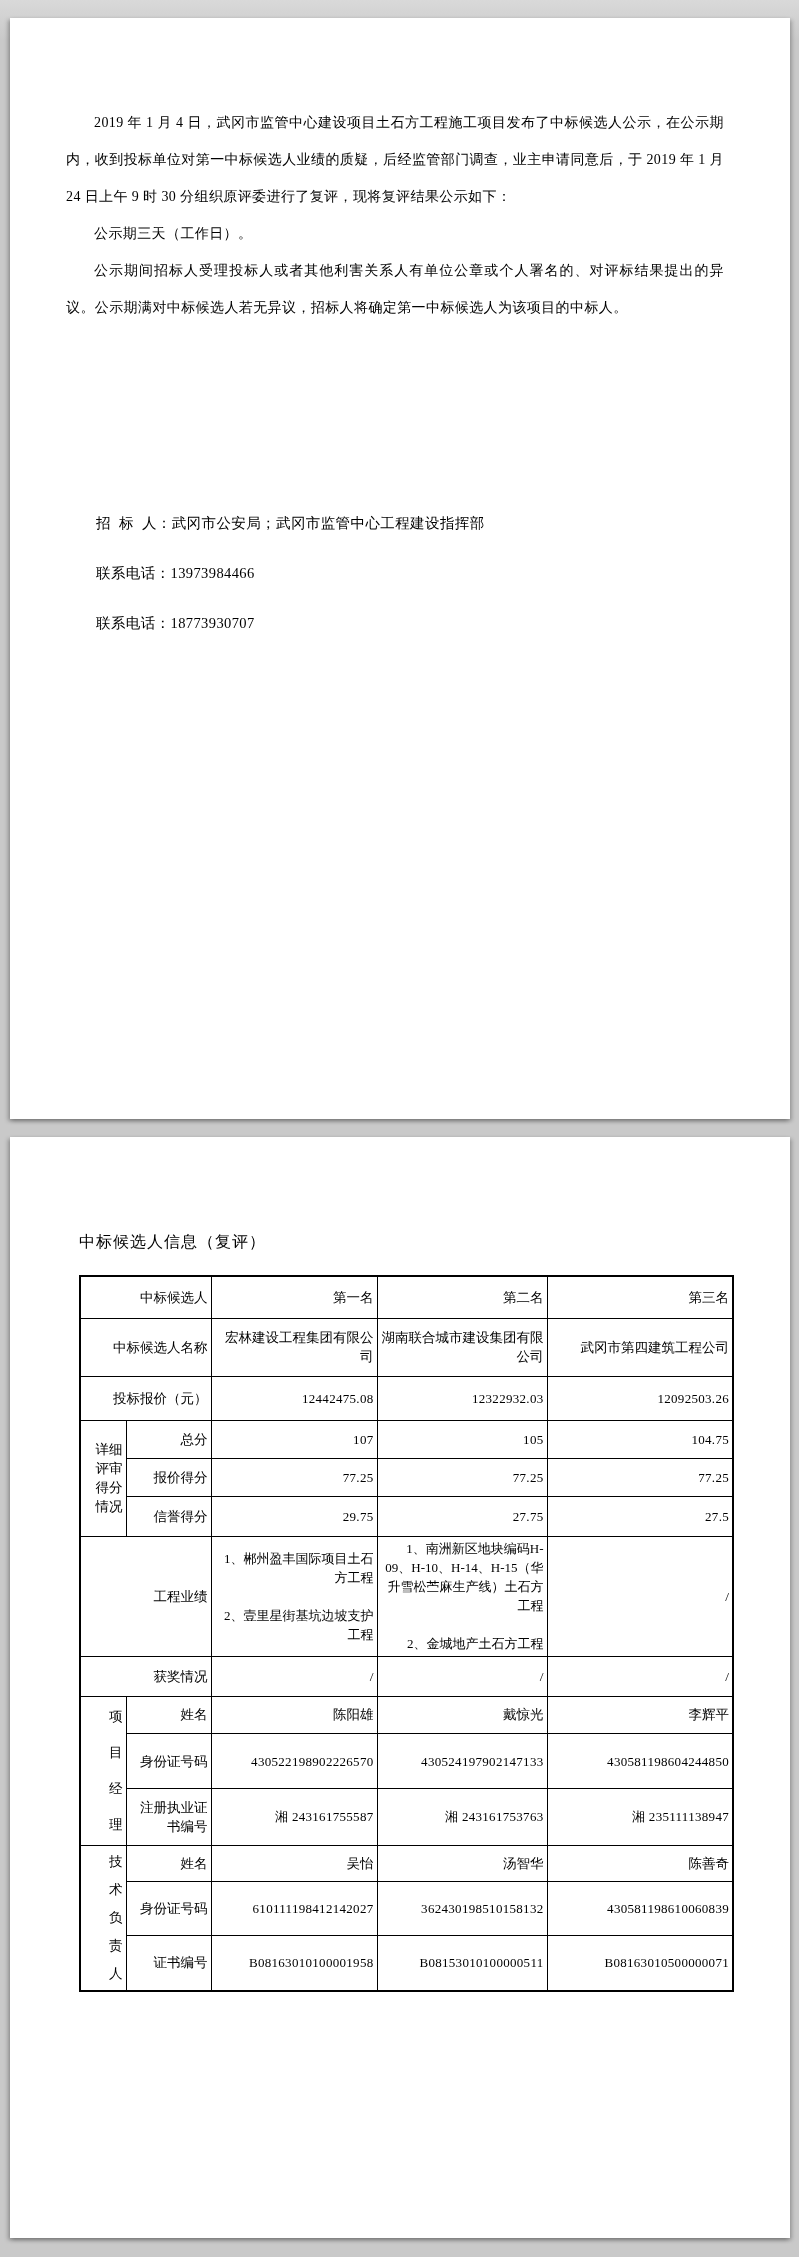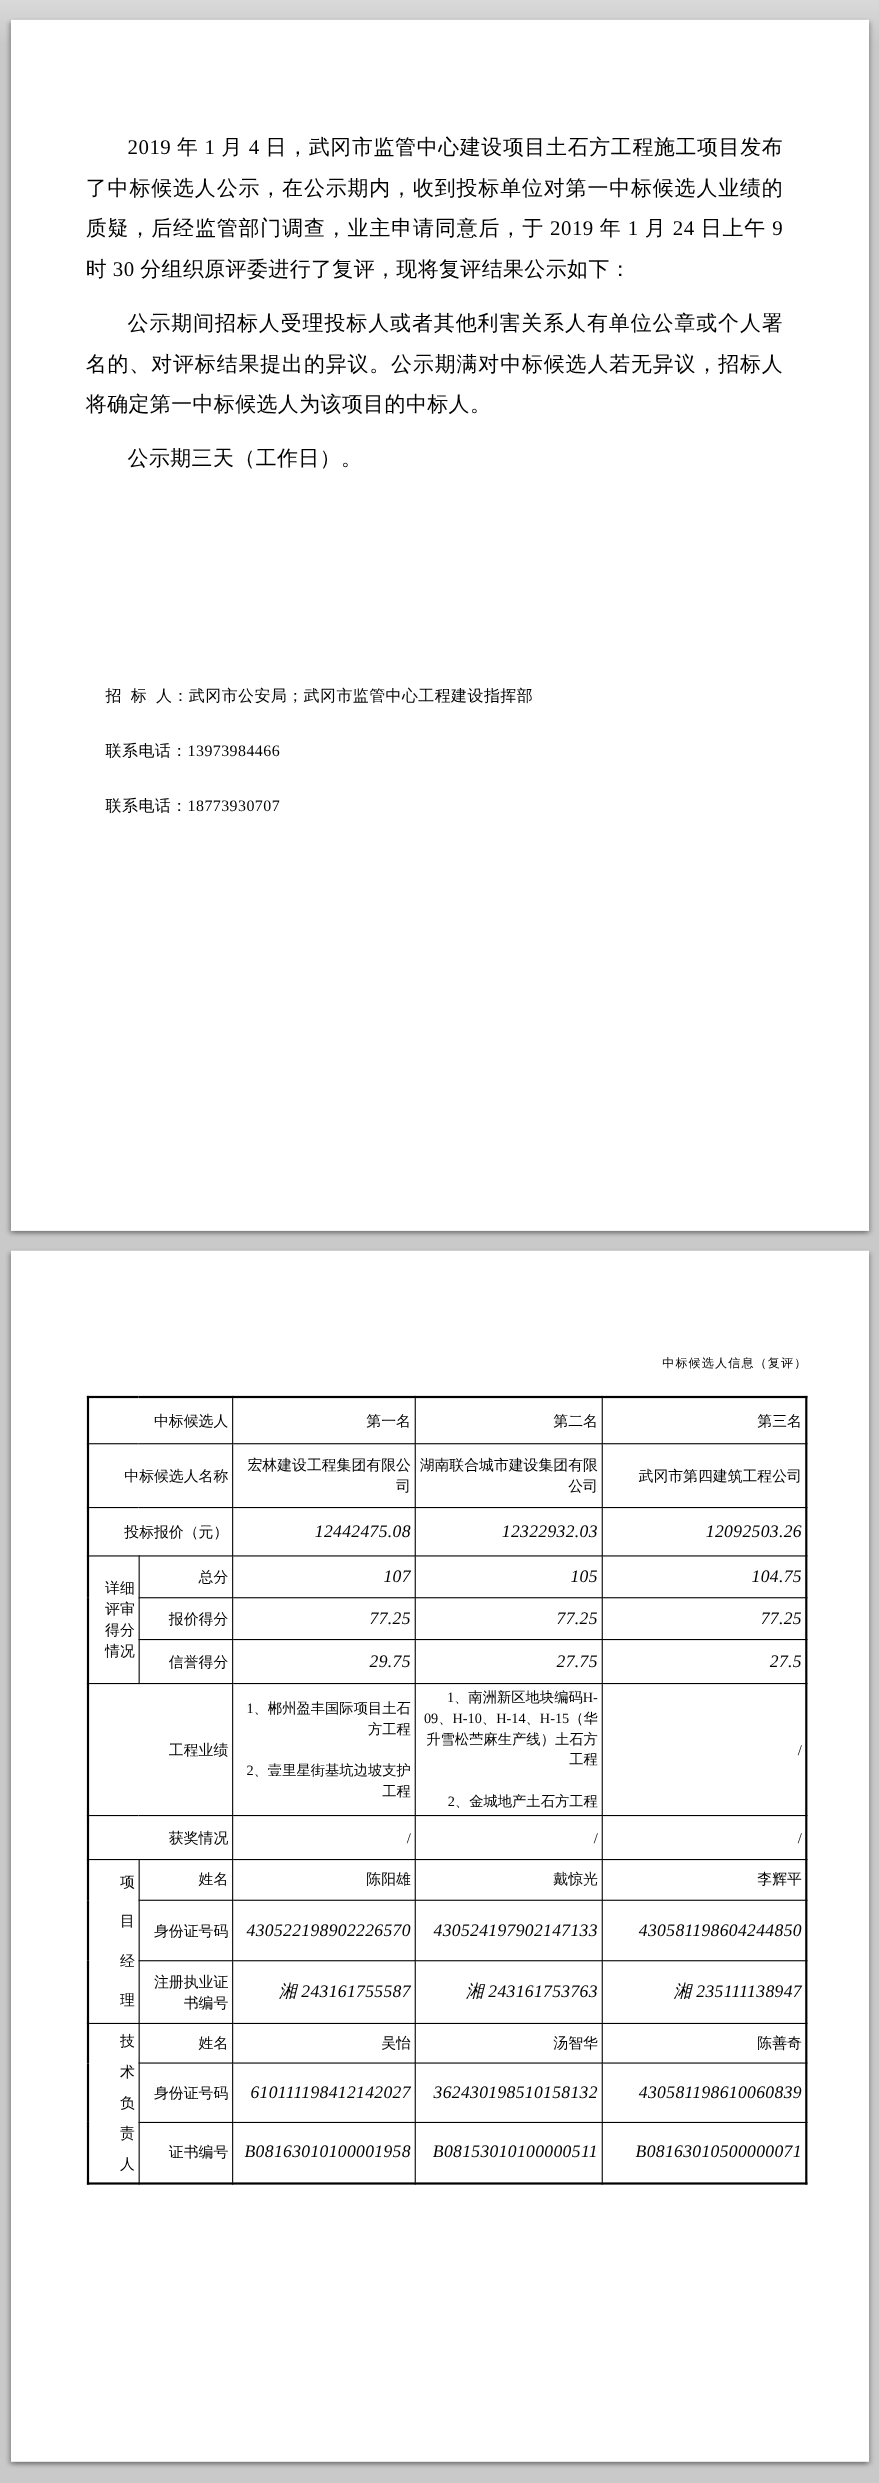--- a/index.html
+++ b/index.html
@@ -12,40 +12,40 @@
   .canvas{position:relative;width:799px;height:2257px;background:linear-gradient(#d9d9d9,#c9c9c9 40px,#c9c9c9);overflow:hidden;}
   .page{
     position:absolute;left:10px;width:780px;height:1101px;
     background:#fff;
     box-shadow:-2px 2px 4px rgba(0,0,0,0.28), 2px 2px 4px rgba(0,0,0,0.22);
     box-sizing:border-box;
   }
   .page1{top:18px;padding:86px 66px 0 56px;}
   .page2{top:1137px;padding:95px 0 0 0;}
   .para{
-    margin:12px;
-    font-size:19px;
+    margin:0;
+    font-size:14px;
     line-height:37px;
     text-align:justify;
     text-indent:2em;
     letter-spacing:0.4px;
   }
   .contacts{margin-top:172px;margin-left:30px;}
   .contact-line{
     margin:0;
     font-size:14.5px;
     line-height:50px;
     white-space:pre-wrap;
     letter-spacing:0.4px;
     font-family:Liberation Serif, serif;
   }
   .table-title{
     margin-left:69px;width:655px;
-    text-align:right;
-    font-size:11px;
+    text-align:left;
+    font-size:16px;
     letter-spacing:1px;
     margin-bottom:22px;
   }
   table.bid{
     margin-left:69px;
     width:655px;
     border-collapse:collapse;
     table-layout:fixed;
     font-size:13.5px;
   }
@@ -56,32 +56,32 @@
     padding:2px 3px;
     white-space:pre-line;
     line-height:19px;
     box-sizing:border-box;
     overflow:hidden;
   }
   table.bid{border:2px solid #000;}
   .vlabel{line-height:24px;margin-top:28px;}
   .vlabel.pm{line-height:36px;}
   .vlabel.tech{line-height:28px;}
-  .num{font-size:16px;letter-spacing:0.3px;font-style:italic;}
+  .num{font-size:13px;letter-spacing:0.3px;}
   .multiline{text-align:center;line-height:21px;font-size:13px;}
 </style>
 </head>
 <body>
 
 <div class="canvas">
 
   <div class="page page1">
     <p class="para">2019 年 1 月 4 日，武冈市监管中心建设项目土石方工程施工项目发布了中标候选人公示，在公示期内，收到投标单位对第一中标候选人业绩的质疑，后经监管部门调查，业主申请同意后，于 2019 年 1 月 24 日上午 9 时 30 分组织原评委进行了复评，现将复评结果公示如下：</p>
+    <p class="para">公示期三天（工作日）。</p>
     <p class="para">公示期间招标人受理投标人或者其他利害关系人有单位公章或个人署名的、对评标结果提出的异议。公示期满对中标候选人若无异议，招标人将确定第一中标候选人为该项目的中标人。</p>
-    <p class="para">公示期三天（工作日）。</p>
 
     <div class="contacts">
       <p class="contact-line">招  标  人：武冈市公安局；武冈市监管中心工程建设指挥部</p>
       <p class="contact-line">联系电话：13973984466</p>
       <p class="contact-line">联系电话：18773930707</p>
     </div>
   </div>
 
   <div class="page page2">
     <div class="table-title">中标候选人信息（复评）</div>

